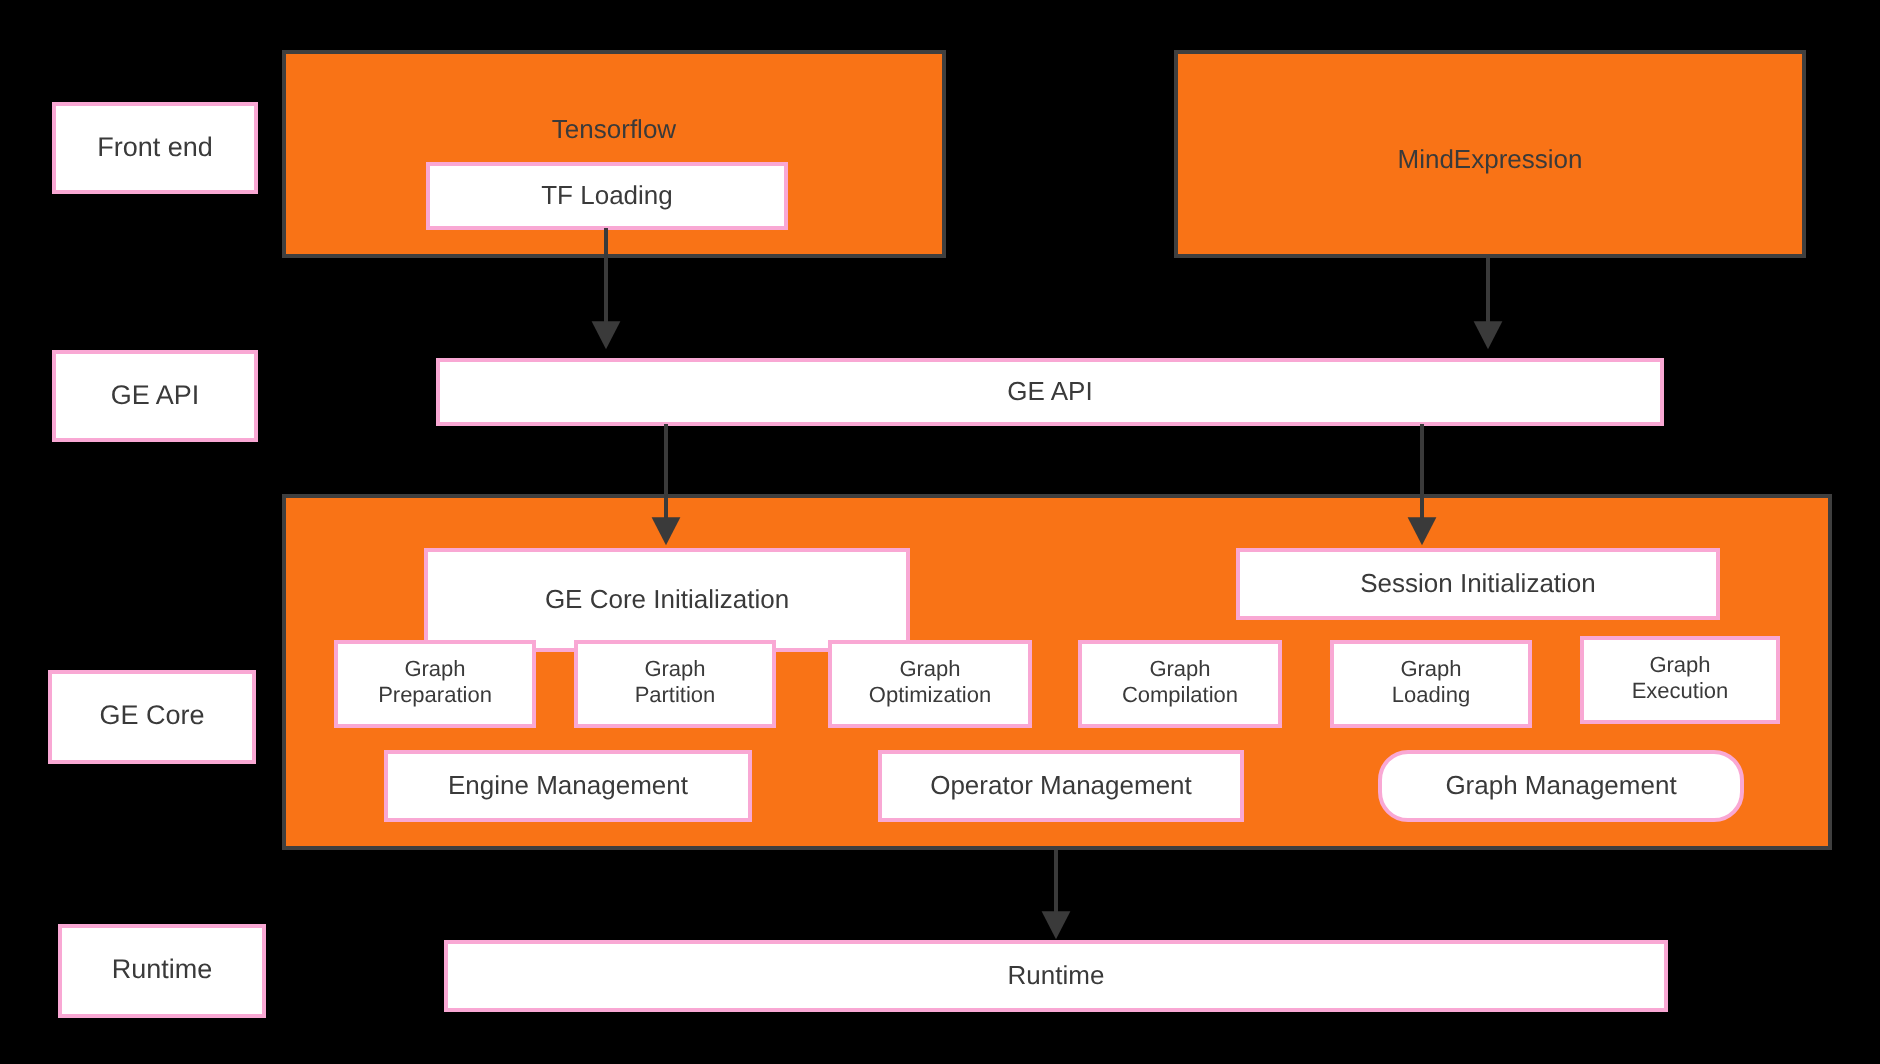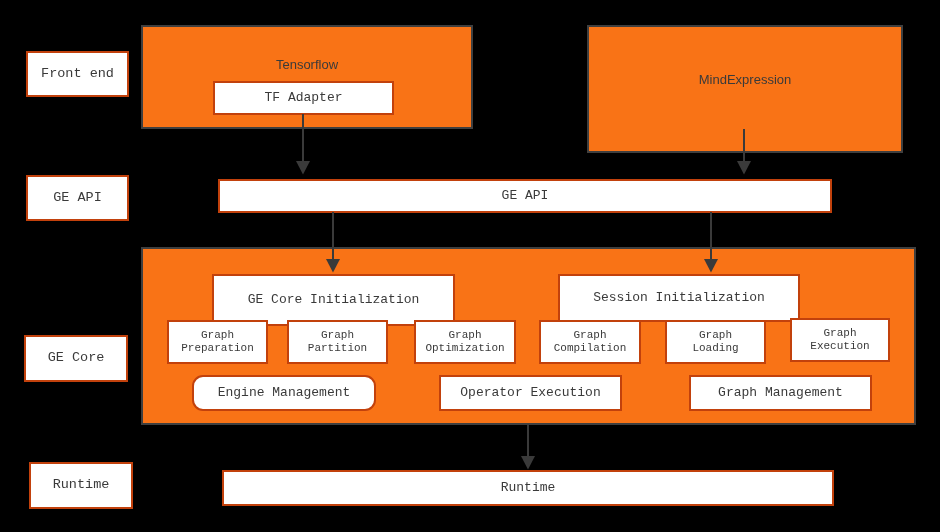--- a/index.html
+++ b/index.html
@@ -23,22 +23,21 @@
     color: #3a3a3a;
     display: flex;
     align-items: center;
     justify-content: center;
     text-align: center;
     line-height: 1.22;
     font-size: 13px;
     white-space: pre-line;
   }
   .bordered {
-    border: 2px solid #c2410c;
-    font-family: Liberation Mono, monospace;
+    border: 2px solid #f9a8d4;
   }
   .layer-label {
     font-size: 13.5px;
   }
   .stage-box {
     font-size: 11px;
   }
   .frame-title {
     position: absolute;
     left: 0;
@@ -81,38 +80,38 @@
 
   <div class="box bordered layer-label" style="left:29px; top:462px; width:104px; height:47px;">
     <span>Runtime</span>
   </div>
 
   <div class="container-frame" style="left:141px; top:25px; width:332px; height:104px;">
     <div class="frame-title" style="top:30px;">Tensorflow</div>
   </div>
 
   <div class="box bordered" style="left:213px; top:81px; width:181px; height:34px;">
-    <span>TF Adapter</span>
+    <span>TF Loading</span>
   </div>
 
-  <div class="container-frame" style="left:587px; top:25px; width:316px; height:128px;">
+  <div class="container-frame" style="left:587px; top:25px; width:316px; height:104px;">
     <div class="frame-title" style="top:45px;">MindExpression</div>
   </div>
 
   <div class="box bordered" style="left:218px; top:179px; width:614px; height:34px;">
     <span>GE API</span>
   </div>
 
   <div class="container-frame" style="left:141px; top:247px; width:775px; height:178px;"></div>
 
   <div class="box bordered" style="left:212px; top:274px; width:243px; height:52px;">
     <span>GE Core Initialization</span>
   </div>
 
-  <div class="box bordered" style="left:558px; top:274px; width:242px; height:48px;">
+  <div class="box bordered" style="left:618px; top:274px; width:242px; height:36px;">
     <span>Session Initialization</span>
   </div>
 
   <div class="box bordered stage-box" style="left:167px; top:320px; width:101px; height:44px;">
     <span>Graph
 Preparation</span>
   </div>
 
   <div class="box bordered stage-box" style="left:287px; top:320px; width:101px; height:44px;">
     <span>Graph
@@ -132,29 +131,29 @@
   <div class="box bordered stage-box" style="left:665px; top:320px; width:101px; height:44px;">
     <span>Graph
 Loading</span>
   </div>
 
   <div class="box bordered stage-box" style="left:790px; top:318px; width:100px; height:44px;">
     <span>Graph
 Execution</span>
   </div>
 
-  <div class="box bordered" style="left:192px; top:375px; width:184px; height:36px;border-radius:11px;">
+  <div class="box bordered" style="left:192px; top:375px; width:184px; height:36px;">
     <span>Engine Management</span>
   </div>
 
   <div class="box bordered" style="left:439px; top:375px; width:183px; height:36px;">
-    <span>Operator Execution</span>
+    <span>Operator Management</span>
   </div>
 
-  <div class="box bordered" style="left:689px; top:375px; width:183px; height:36px;">
+  <div class="box bordered" style="left:689px; top:375px; width:183px; height:36px;border-radius:15px;">
     <span>Graph Management</span>
   </div>
 
   <div class="box bordered" style="left:222px; top:470px; width:612px; height:36px;">
     <span>Runtime</span>
   </div>
 
   <svg class="arrows" viewBox="0 0 940 532">
     <defs>
       <marker id="arrowhead" markerWidth="8" markerHeight="8" refX="3.2" refY="4" orient="auto" markerUnits="strokeWidth">

